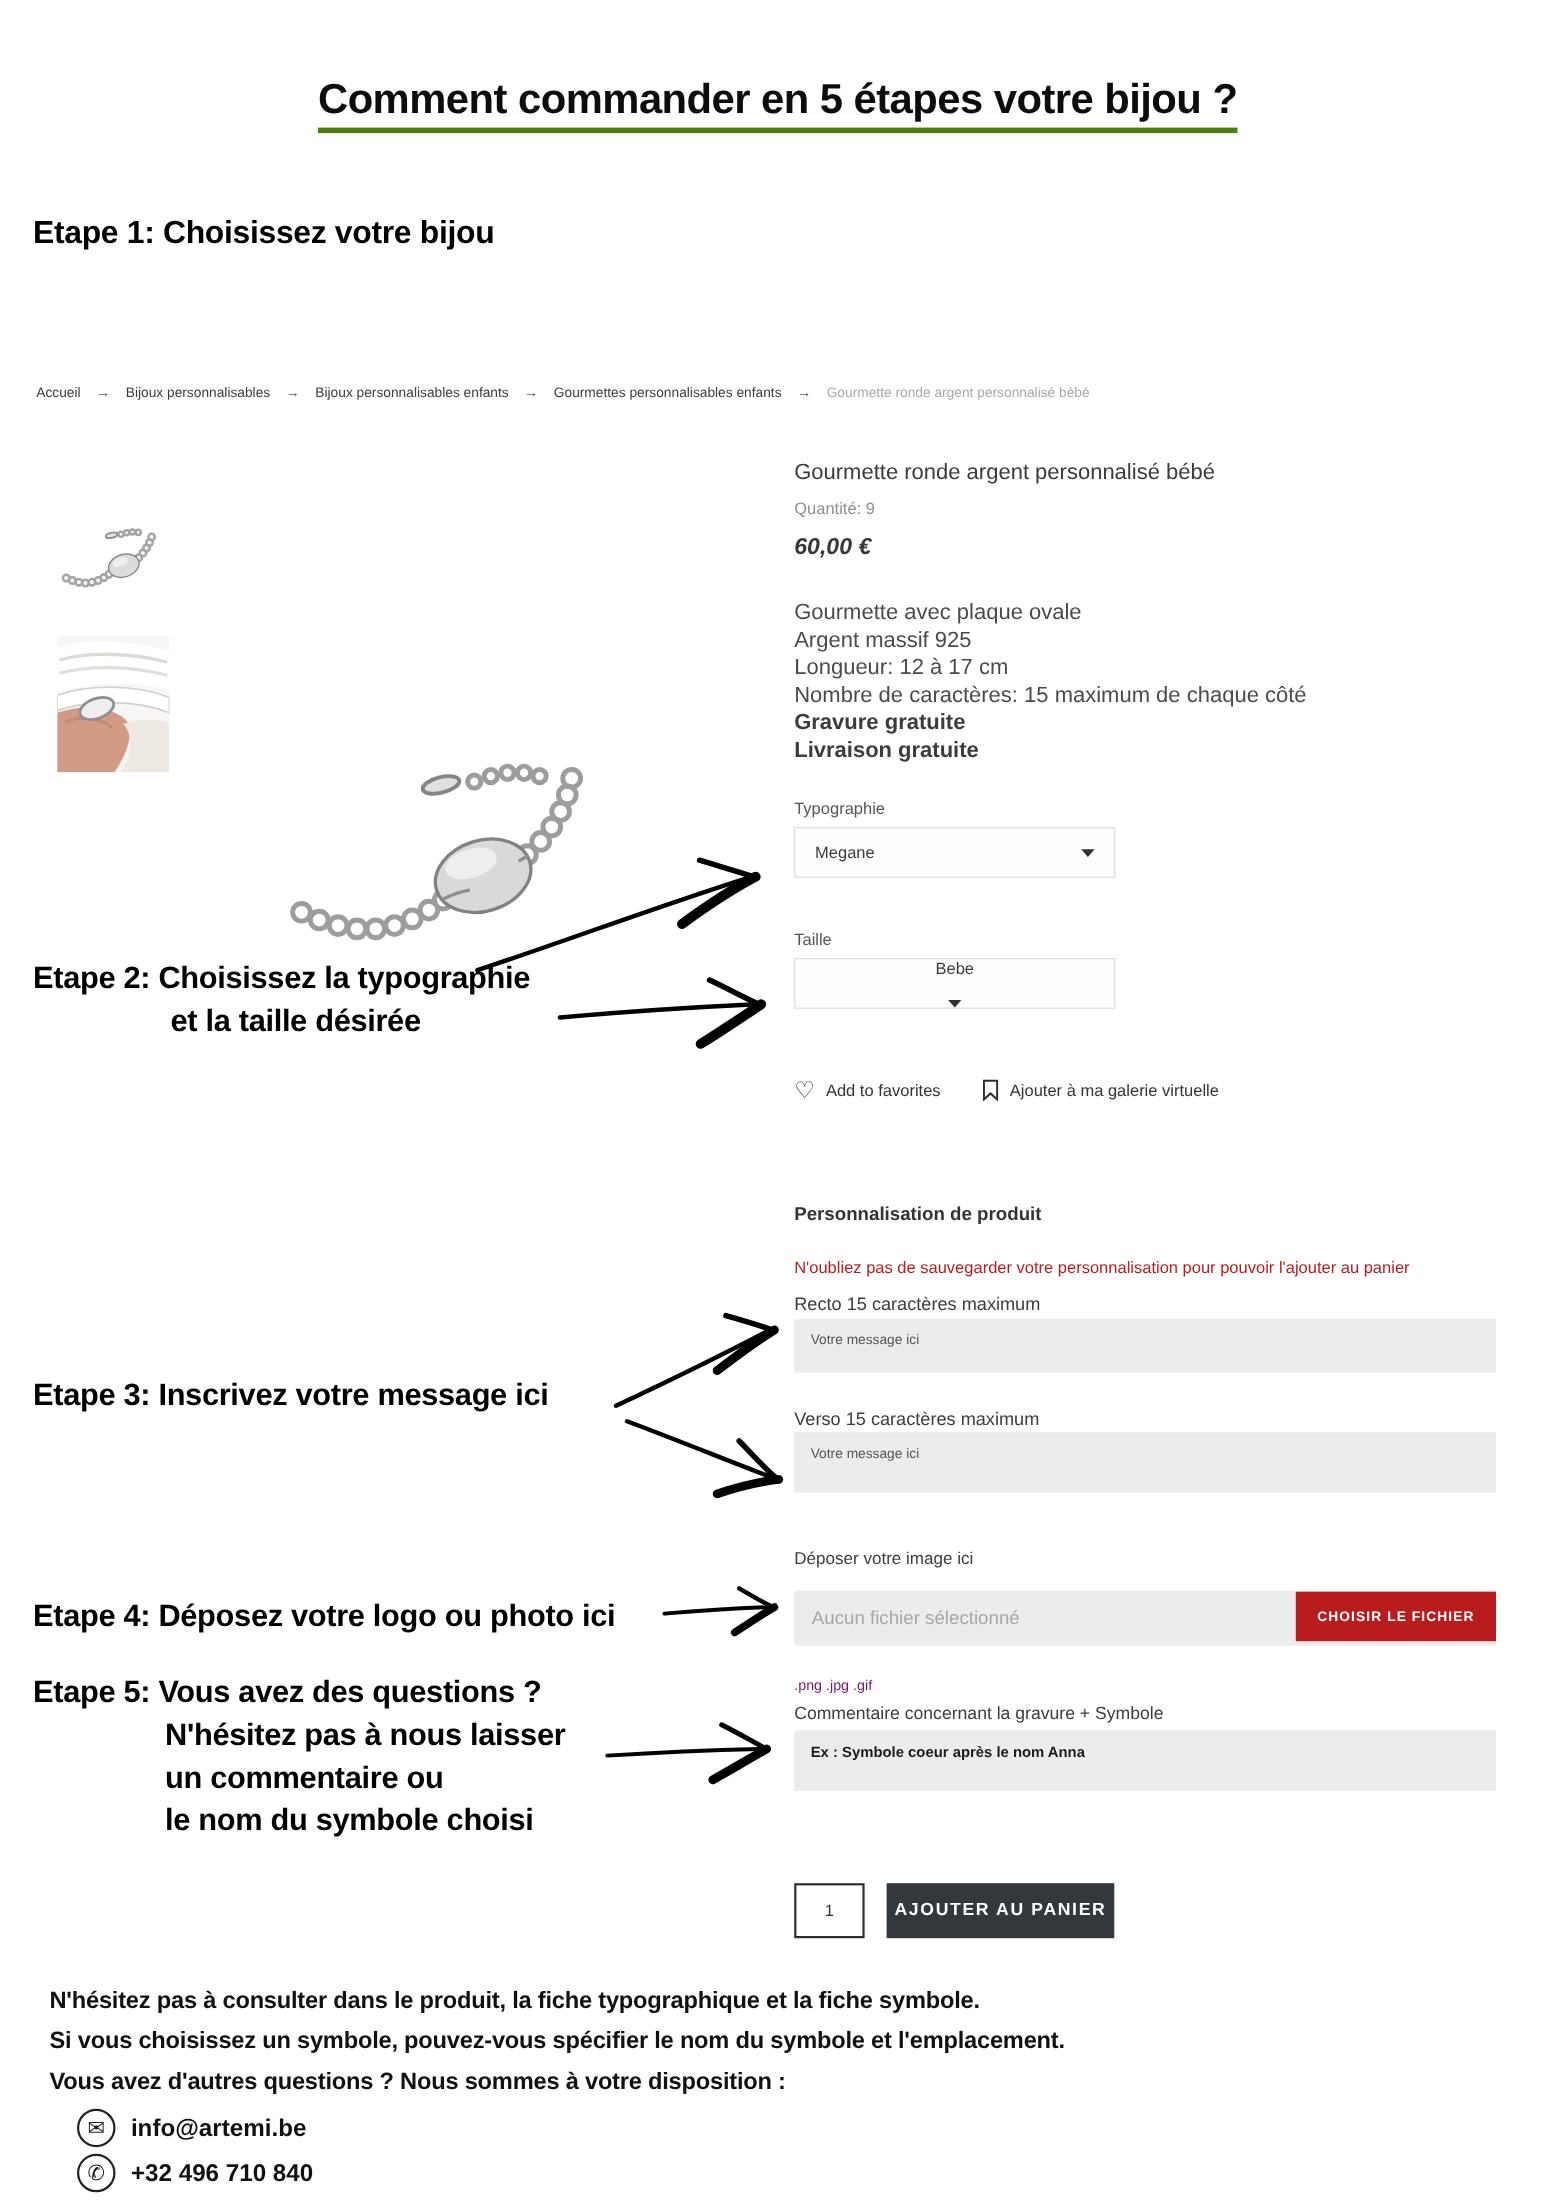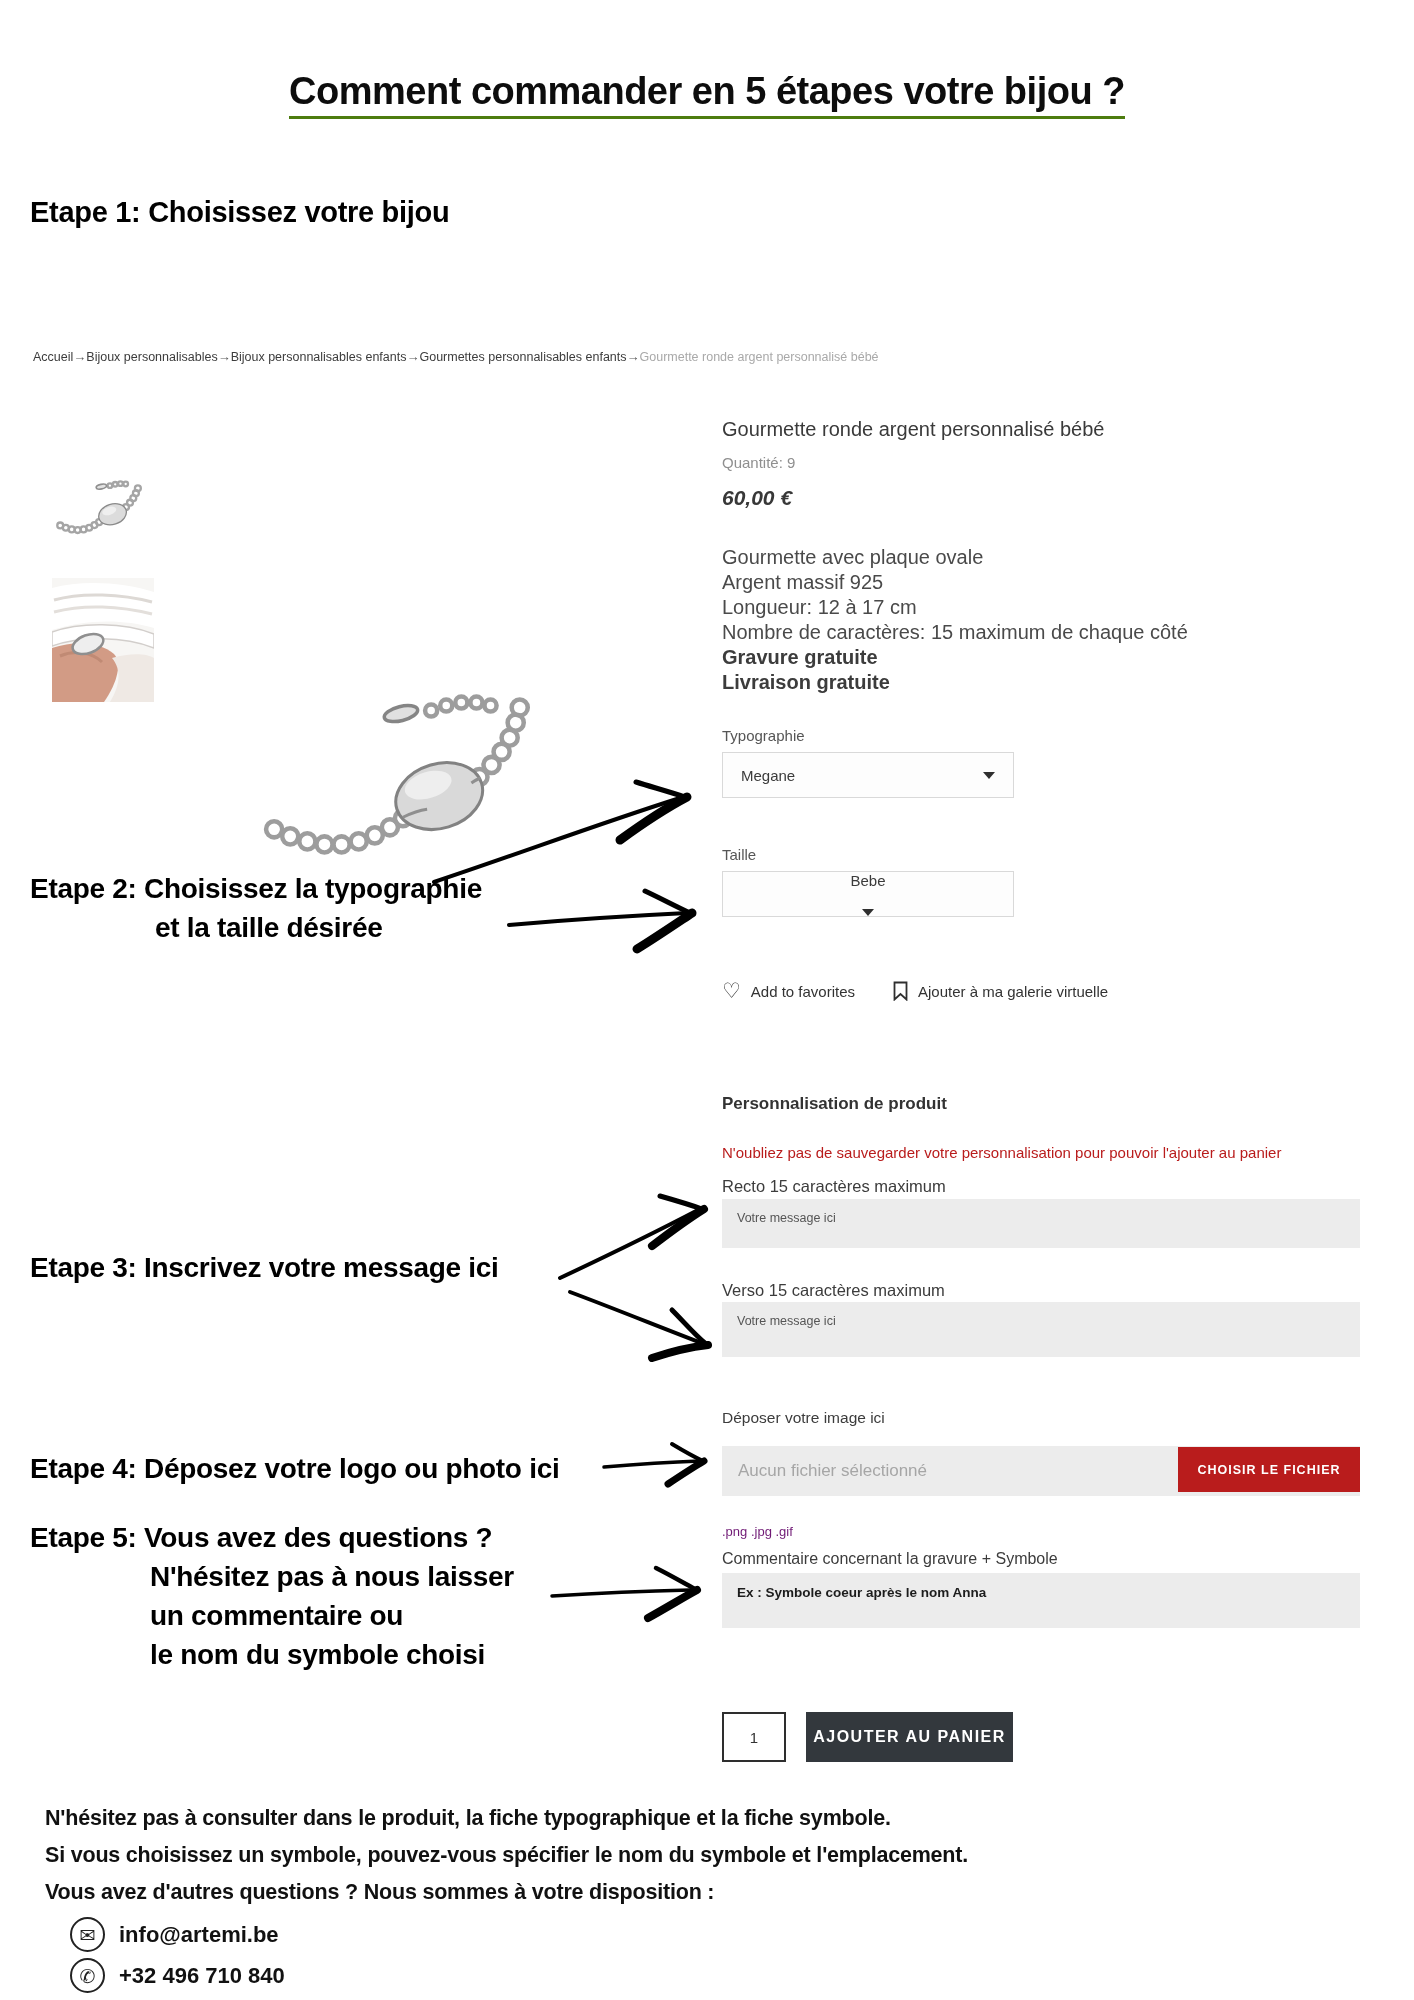--- a/index.html
+++ b/index.html
@@ -8,36 +8,36 @@
     position:relative; width:1414px; height:2000px; background:#ffffff;
     font-family:"Liberation Sans", sans-serif; overflow:hidden;
   }
   .abs { position:absolute; }
 
   
   .main-title {
     top:70px; left:0; width:1414px; text-align:center;
     font-size:38px; font-weight:700; color:#0d0d0d; letter-spacing:-0.5px;
   }
-  .main-title span { border-bottom:3px solid #4d7c0f; padding-bottom:4px; }
+  .main-title span { border-bottom:5px solid #4d7c0f; padding-bottom:4px; }
 
   
   .annot { font-weight:700; color:#000; font-size:28px; letter-spacing:-0.3px; }
   .annot-l1 { top:196px; left:30px; font-size:29px; }
   .etape2-l1 { top:873px; left:30px; }
   .etape2-l2 { top:912px; left:155px; }
   .etape3 { top:1252px; left:30px; }
   .etape4 { top:1453px; left:30px; }
   .etape5-l1 { top:1522px; left:30px; }
   .etape5-l2 { top:1561px; left:150px; }
   .etape5-l3 { top:1600px; left:150px; }
   .etape5-l4 { top:1639px; left:150px; }
 
   
-  .breadcrumb { top:349px; left:33px; display:flex; align-items:center; 
+  .breadcrumb { top:349px; left:33px; display:flex; align-items:center; gap:14px;
     font-size:12.5px; color:#3c3c3c; white-space:nowrap; }
   .breadcrumb .sep { color:#5a5a5a; font-size:13px; }
   .breadcrumb .crumb { cursor:pointer; }
   .breadcrumb .current { color:#a9a9a9; }
 
   
   .col-x { left:722px; }
   .product-title { top:418px; font-size:20px; color:#3a3a3a; }
   .product-qty { top:454px; font-size:15px; color:#8f8f8f; }
   .product-price { top:486px; font-size:21px; font-weight:700; font-style:italic; color:#383838; }

